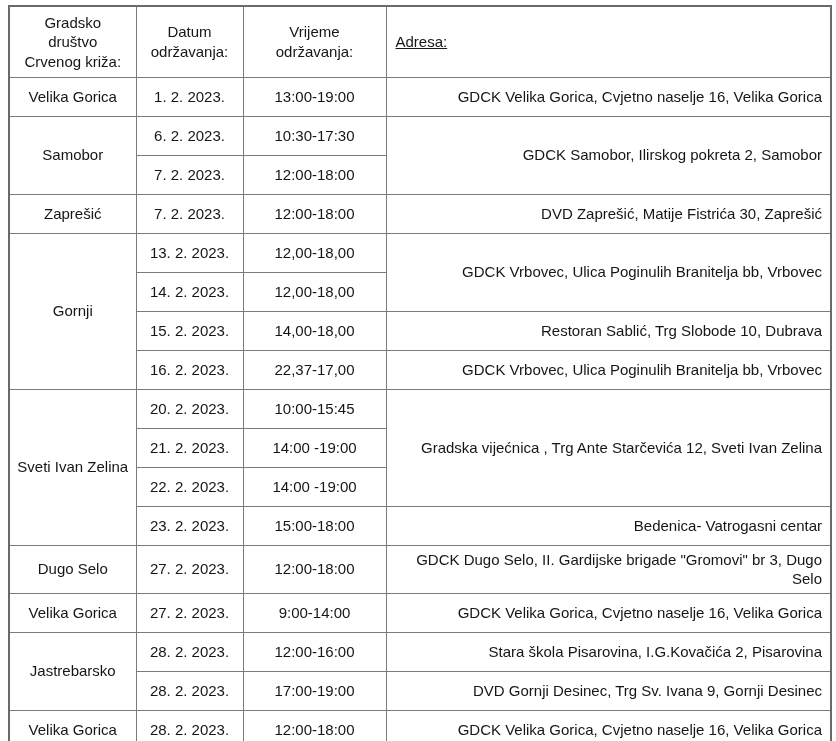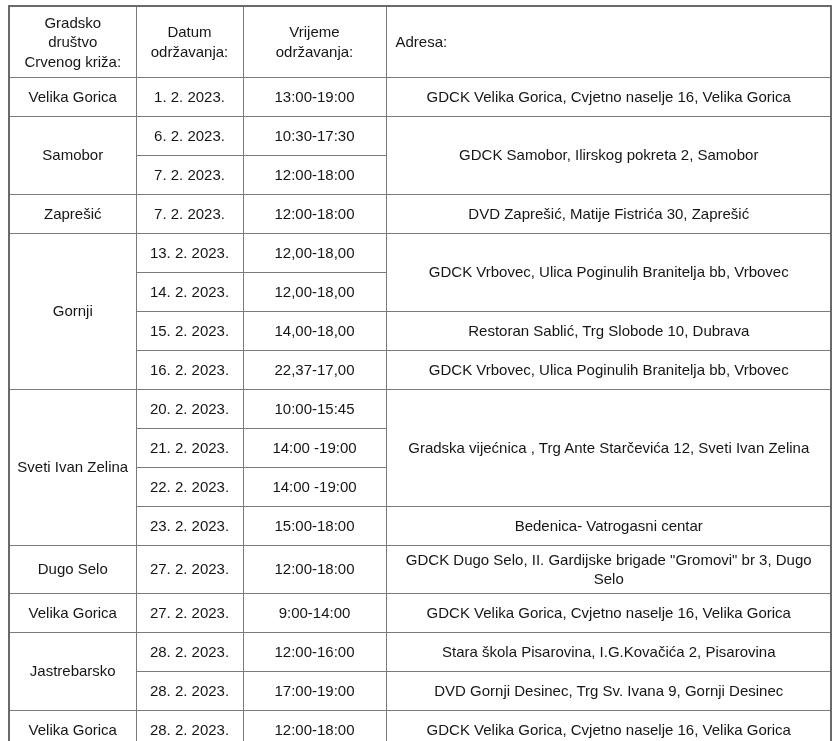--- a/index.html
+++ b/index.html
@@ -38,28 +38,29 @@
   }
   thead tr { height: 71px; }
   tbody tr { height: 39px; }
   th.h-center {
     text-align: center;
     padding: 4px 8px;
   }
   th.h-left {
     text-align: left;
     padding: 4px 6px 4px 9px;
+    text-decoration: underline;
   }
   td.cell-city, td.cell-date, td.cell-time {
     text-align: center;
     padding: 4px 4px;
     margin-top: 35px;
   }
   td.cell-address {
-    text-align: center;
+    text-align: right;
     padding: 4px 8px 4px 9px;
   }
 </style>
 </head>
 <body>
 
 <div class="page">
   <table class="schedule">
     <colgroup>
       <col class="col-city">

